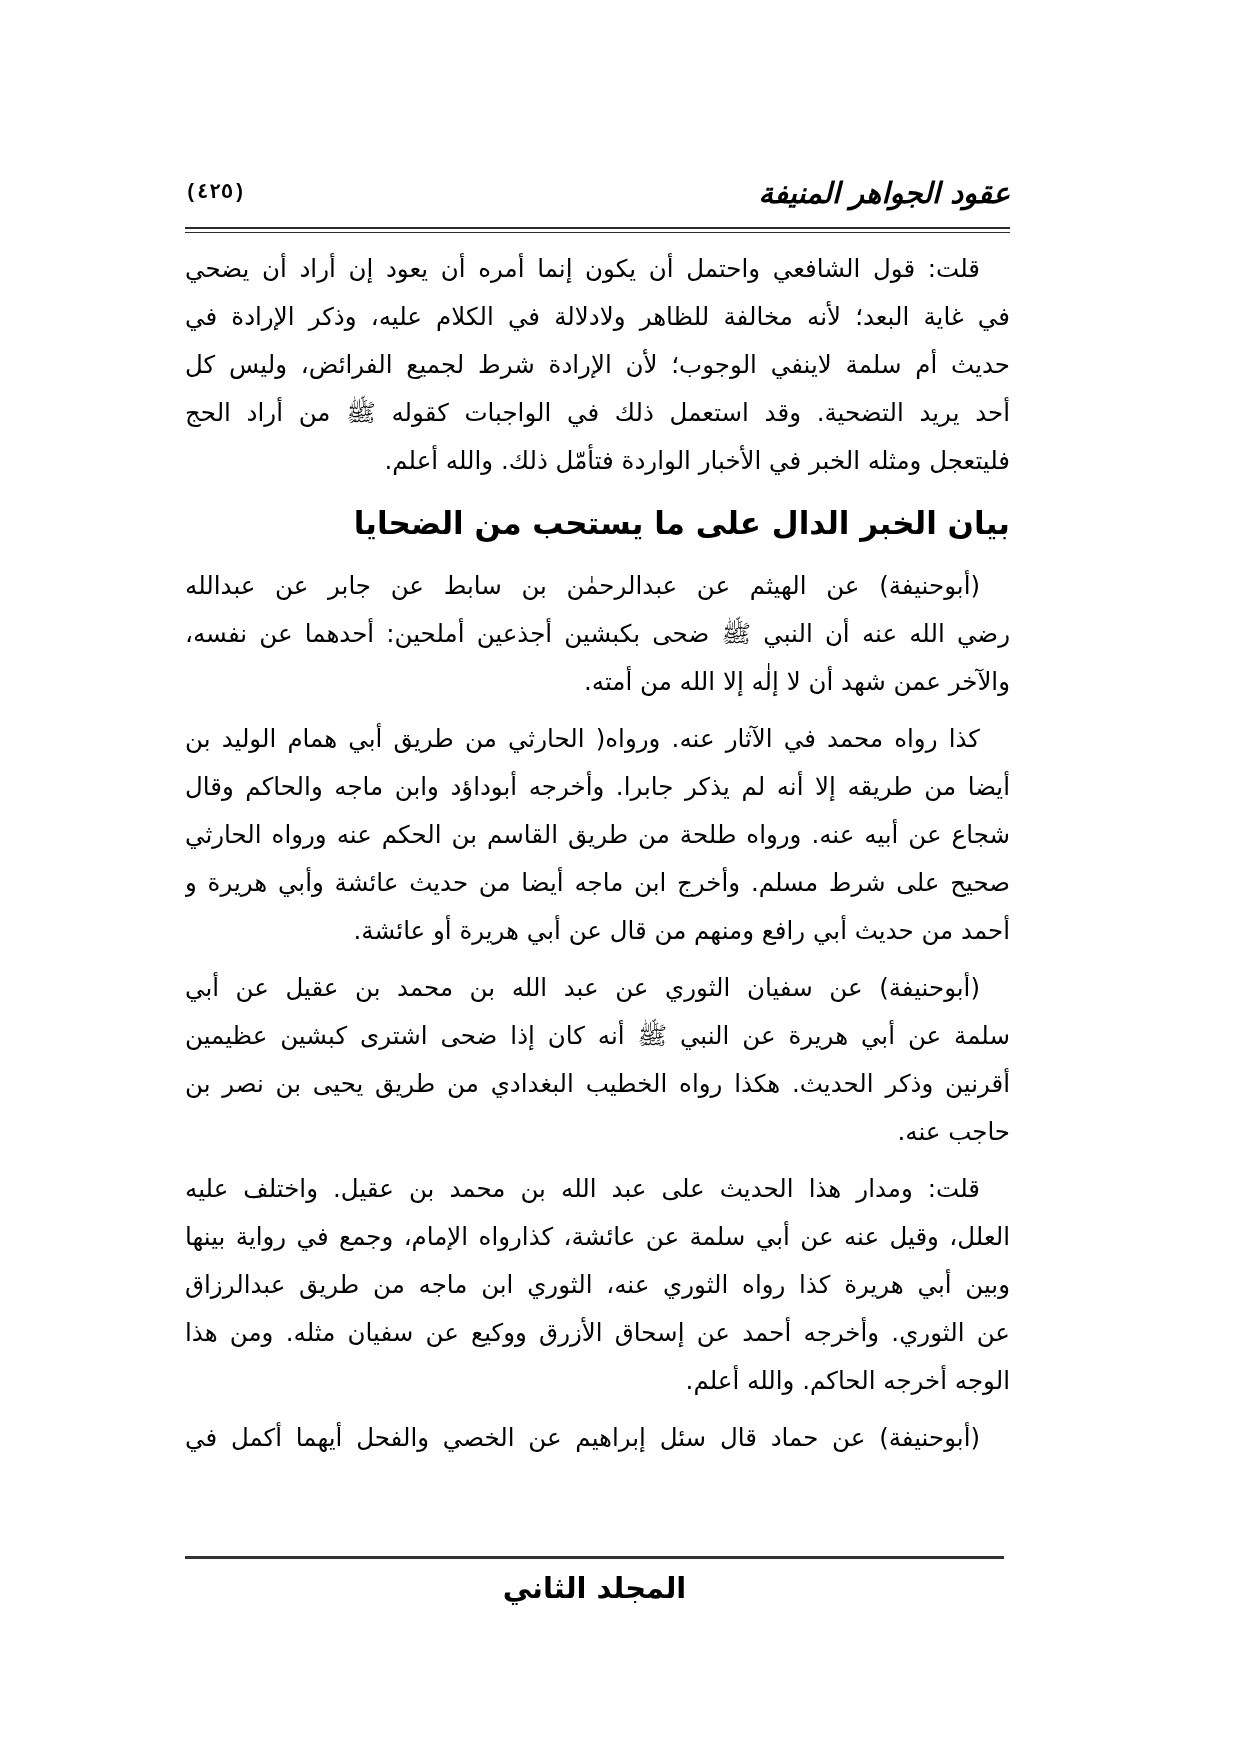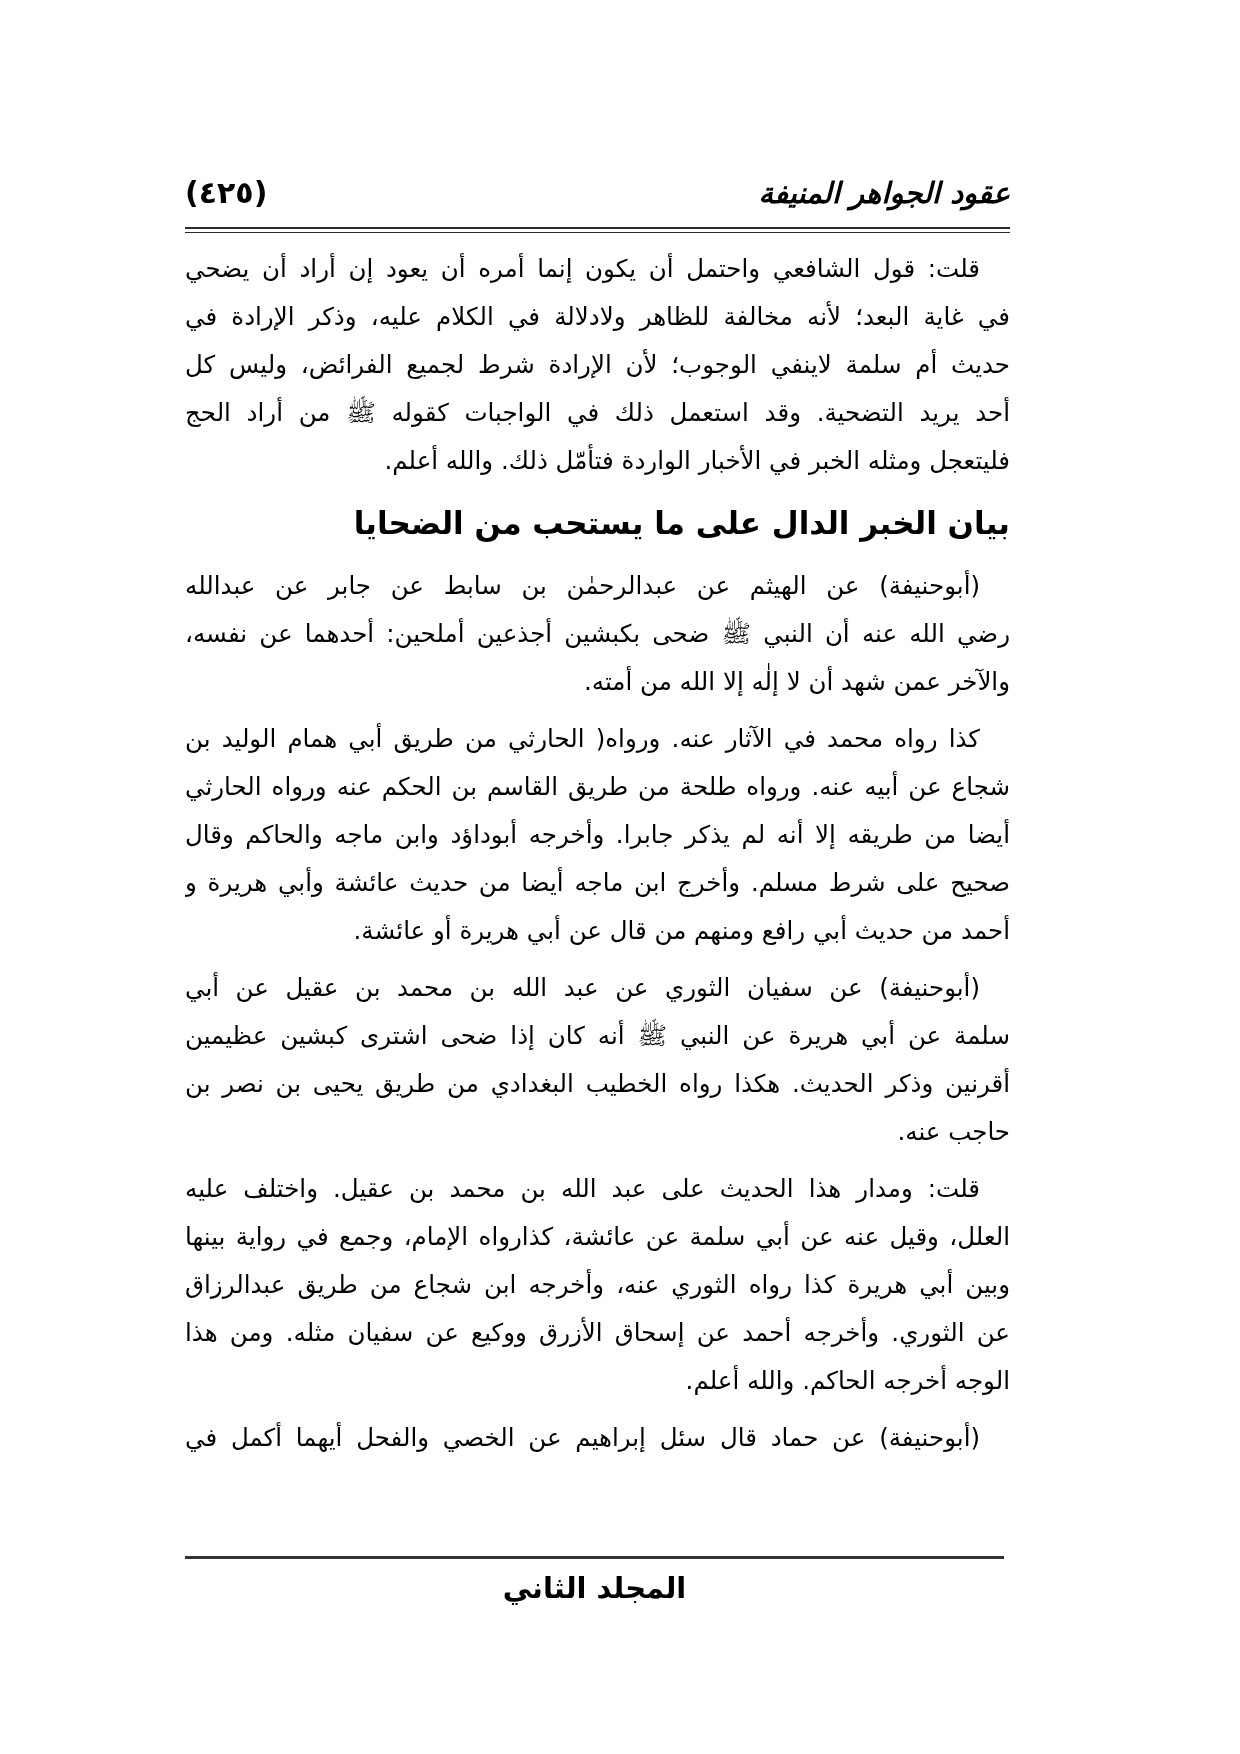--- a/index.html
+++ b/index.html
@@ -24,23 +24,24 @@
     height: 42px;
   }
   .book-title {
     font-weight: bold;
     font-size: 29px;
     line-height: 42px;
     font-style: italic;
   }
   .page-number {
     font-weight: 600;
-    font-size: 30px;
+    font-size: 20px;
     line-height: 42px;
     direction: rtl;
+    font-family: Liberation Mono, monospace;
   }
   .double-rule {
     margin-top: 13px;
     height: 3px;
     border-top: 2px solid #2b2b2b;
     border-bottom: 1px solid #2b2b2b;
   }
   
   .page-body {
     margin-top: 12px;
@@ -99,35 +100,35 @@
         <div class="line r">فليتعجل ومثله الخبر في الأخبار الواردة فتأمّل ذلك. والله أعلم.</div>
       </div>
       <div class="section-heading">بيان الخبر الدال على ما يستحب من الضحايا</div>
       <div class="para">
         <div class="line first j">(أبوحنيفة) عن الهيثم عن عبدالرحمٰن بن سابط عن جابر عن عبدالله</div>
         <div class="line j">رضي الله عنه أن النبي ﷺ ضحى بكبشين أجذعين أملحين: أحدهما عن نفسه،</div>
         <div class="line r">والآخر عمن شهد أن لا إلٰه إلا الله من أمته.</div>
       </div>
       <div class="para">
         <div class="line first j">كذا رواه محمد في الآثار عنه. ورواه( الحارثي من طريق أبي همام الوليد بن</div>
+        <div class="line j">أيضا من طريقه إلا أنه لم يذكر جابرا. وأخرجه أبوداؤد وابن ماجه والحاكم وقال</div>
         <div class="line j">شجاع عن أبيه عنه. ورواه طلحة من طريق القاسم بن الحكم عنه ورواه الحارثي</div>
-        <div class="line j">أيضا من طريقه إلا أنه لم يذكر جابرا. وأخرجه أبوداؤد وابن ماجه والحاكم وقال</div>
         <div class="line j">صحيح على شرط مسلم. وأخرج ابن ماجه أيضا من حديث عائشة وأبي هريرة و</div>
         <div class="line r">أحمد من حديث أبي رافع ومنهم من قال عن أبي هريرة أو عائشة.</div>
       </div>
       <div class="para">
         <div class="line first j">(أبوحنيفة) عن سفيان الثوري عن عبد الله بن محمد بن عقيل عن أبي</div>
         <div class="line j">سلمة عن أبي هريرة عن النبي ﷺ أنه كان إذا ضحى اشترى كبشين عظيمين</div>
         <div class="line j">أقرنين وذكر الحديث. هكذا رواه الخطيب البغدادي من طريق يحيى بن نصر بن</div>
         <div class="line r">حاجب عنه.</div>
       </div>
       <div class="para">
         <div class="line first j">قلت: ومدار هذا الحديث على عبد الله بن محمد بن عقيل. واختلف عليه</div>
         <div class="line j">العلل، وقيل عنه عن أبي سلمة عن عائشة، كذارواه الإمام، وجمع في رواية بينها</div>
-        <div class="line j">وبين أبي هريرة كذا رواه الثوري عنه، وأخرجه ابن شجاع من طريق عبدالرزاق</div>
+        <div class="line j">وبين أبي هريرة كذا رواه الثوري عنه، الثوري ابن ماجه من طريق عبدالرزاق</div>
         <div class="line j">عن الثوري. وأخرجه أحمد عن إسحاق الأزرق ووكيع عن سفيان مثله. ومن هذا</div>
         <div class="line r">الوجه أخرجه الحاكم. والله أعلم.</div>
       </div>
       <div class="para">
         <div class="line first j">(أبوحنيفة) عن حماد قال سئل إبراهيم عن الخصي والفحل أيهما أكمل في</div>
       </div>
     </div>
 
   <div class="footer">
     <div class="footer-rule"></div>

